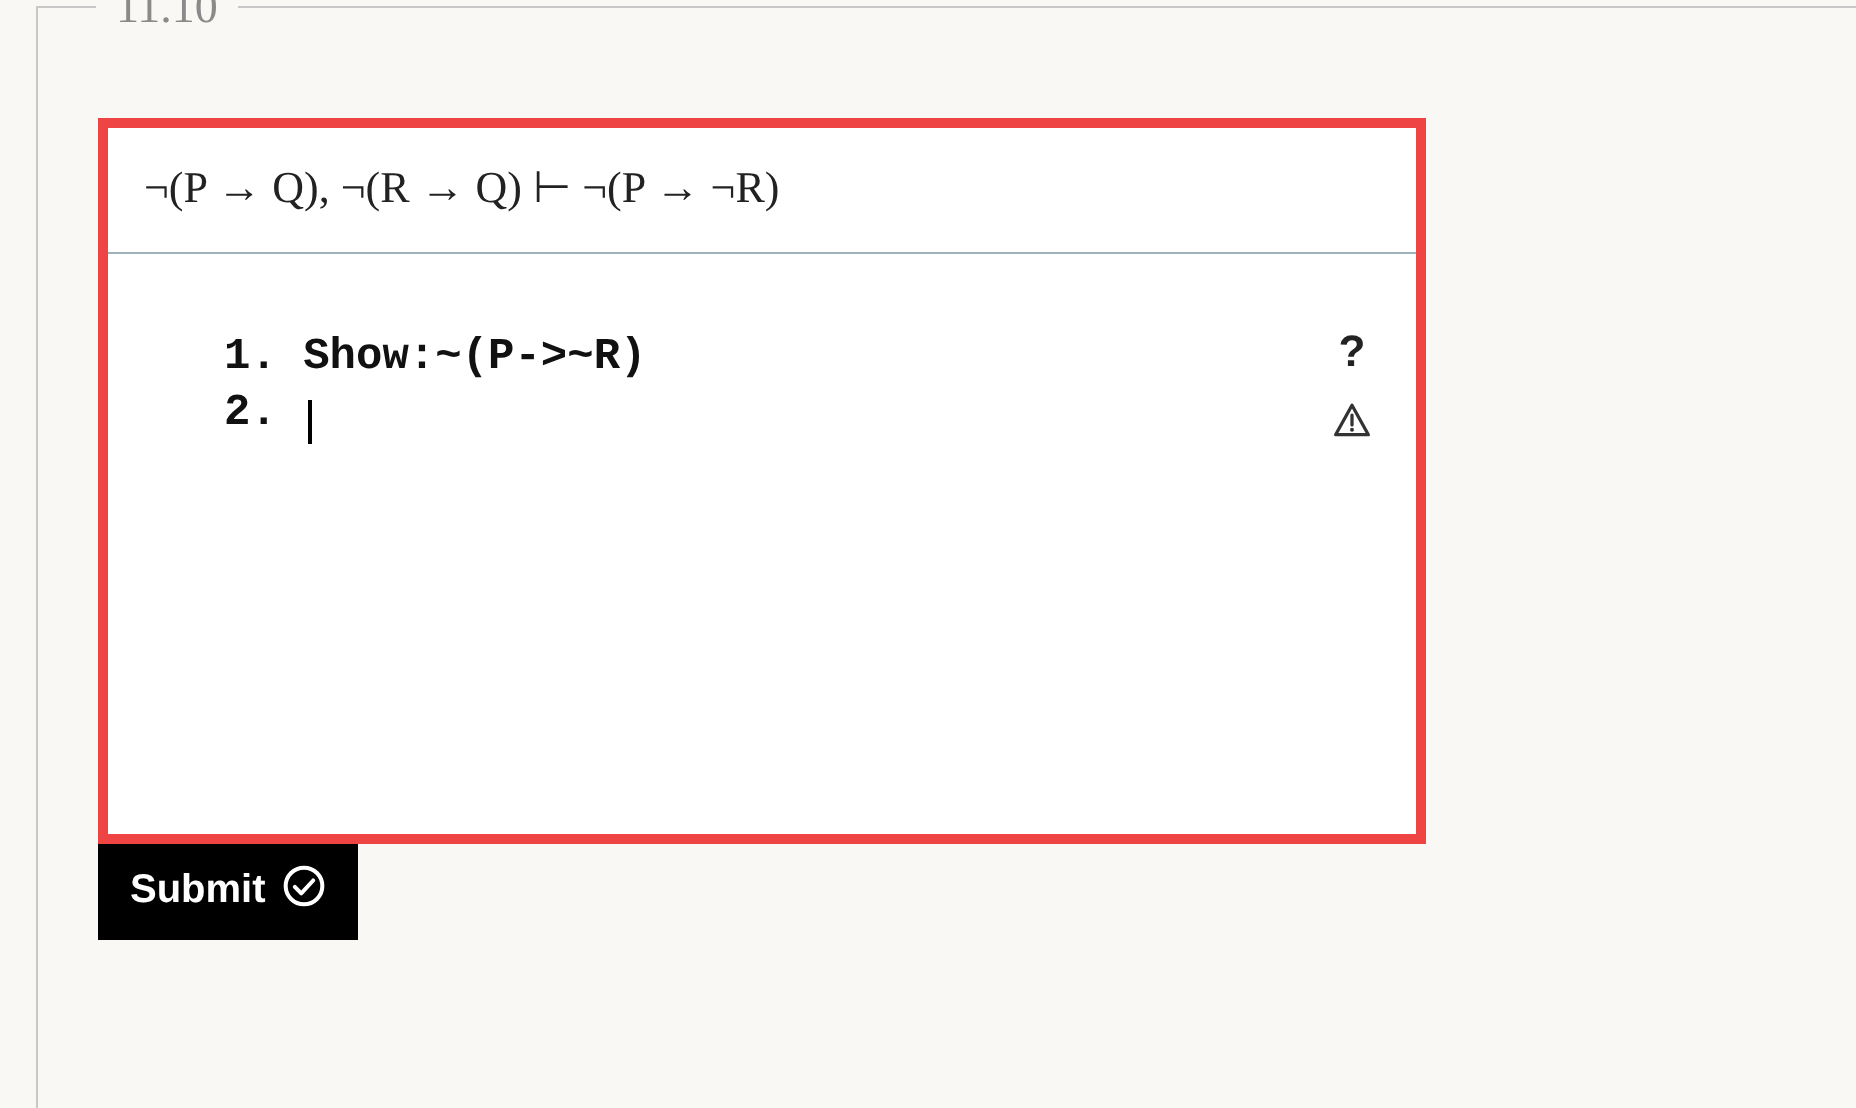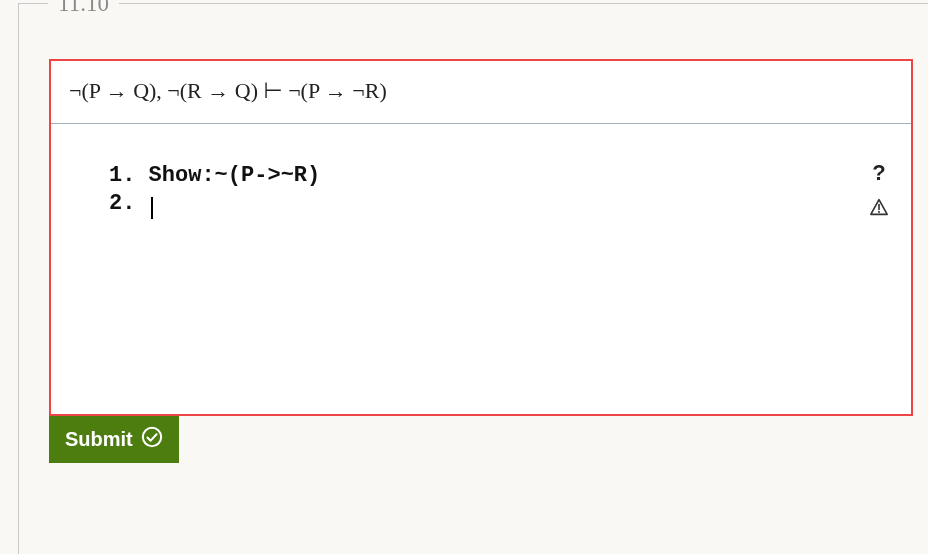--- a/index.html
+++ b/index.html
@@ -26,23 +26,23 @@
       position: absolute;
       top: -13px;
       left: 29px;
       background: #faf8f5;
       padding: 0 10px;
       color: #8a8a8a;
       font-size: 23px;
       font-family: Georgia, serif;
     }
     .proof-box {
-      border: 2px solid #ef4444;
+      border: 5px solid #ef4444;
       background: #ffffff;
-      width: 864px;
+      width: 664px;
     }
     .problem-header {
       border-bottom: 1px solid #9cb3bb;
       padding: 16px 18px 17px 18px;
       font-size: 22px;
       font-family: Georgia, 'Times New Roman', serif;
       color: #222;
       line-height: 1.3;
     }
     .proof-body {
@@ -91,21 +91,21 @@
     }
     .warn-icon svg {
       width: 20px;
       height: 18px;
       display: block;
     }
     .submit-btn {
       display: inline-flex;
       align-items: center;
       gap: 8px;
-      background: #4d7c0f;
+      background: #000000;
       color: #fff;
       font-family: Arial, Helvetica, sans-serif;
       font-size: 20px;
       font-weight: bold;
       padding: 10px 16px;
       border: none;
       cursor: pointer;
       margin-top: 0;
     }
     .submit-btn svg {

